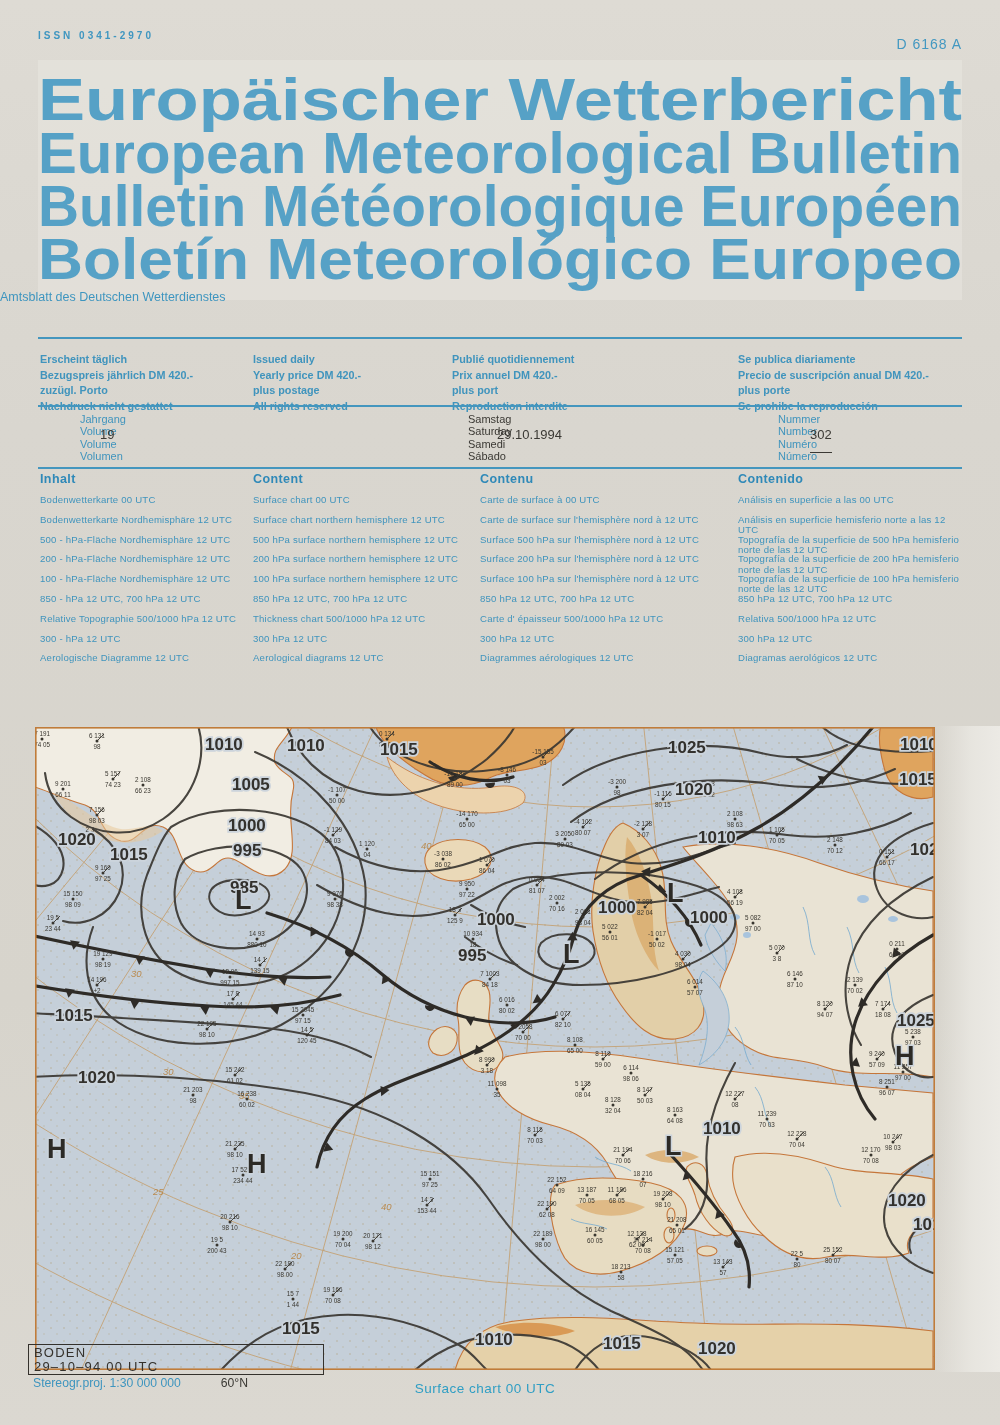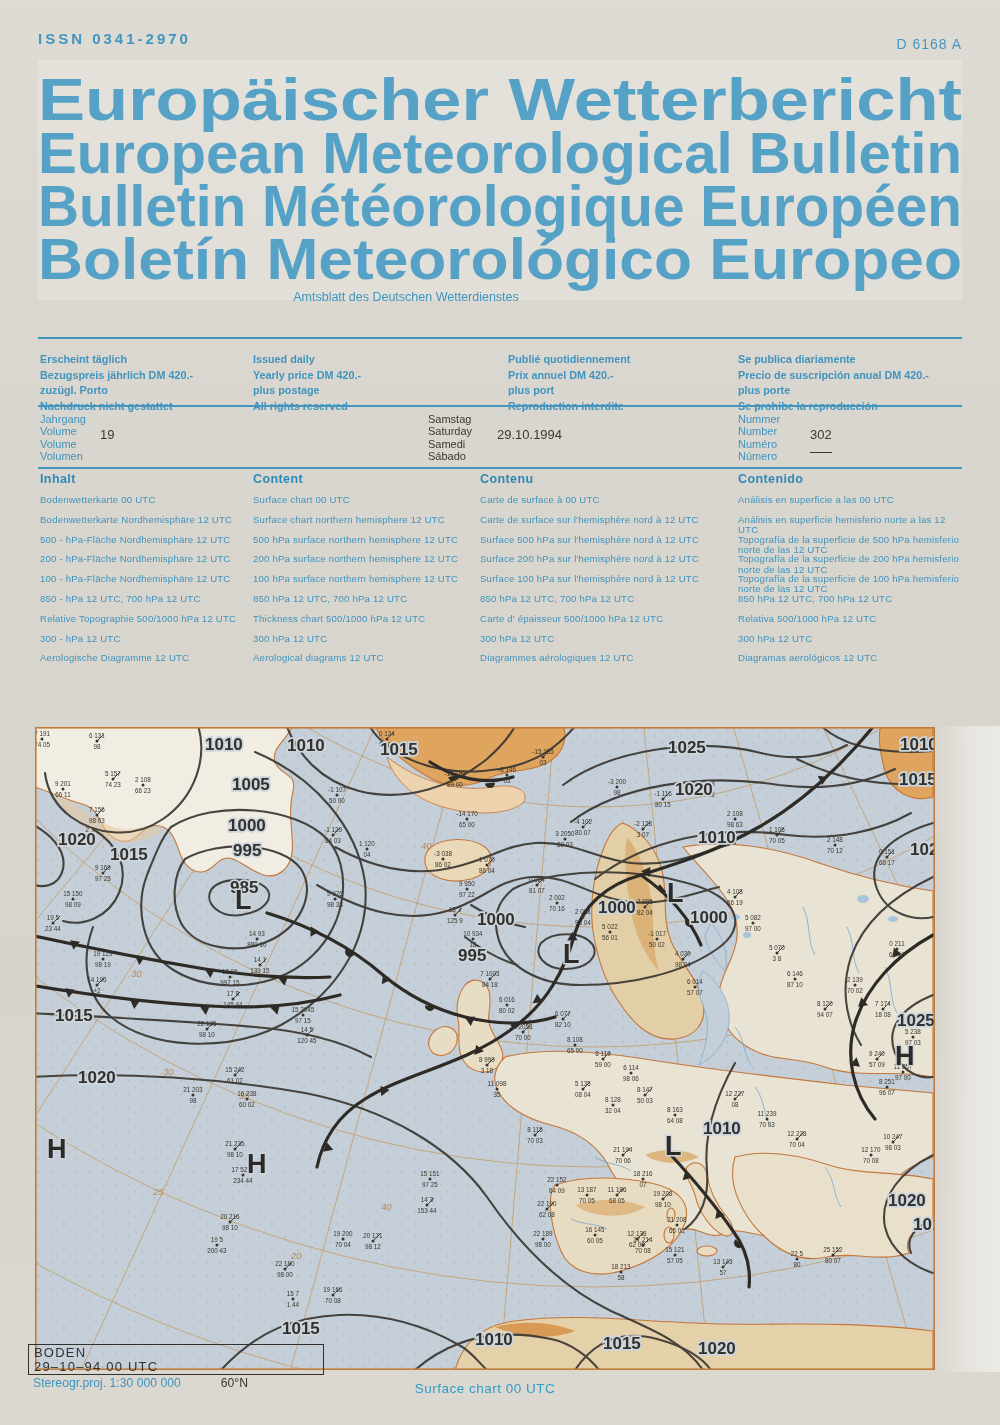--- a/index.html
+++ b/index.html
@@ -1,31 +1,31 @@
 <!DOCTYPE html>
 <html><head>
 <meta charset="utf-8">
 <style>
   html,body{margin:0;padding:0;background:#b9b6ae;}
   .page{position:relative;width:1000px;height:1425px;margin:0 auto;overflow:hidden;
         background:linear-gradient(180deg,#dedbd4 0%,#d9d6cf 30%,#d7d4cc 70%,#dbd8d1 100%);
         font-family:"Liberation Sans",sans-serif;}
   .title-panel{position:absolute;left:38px;top:60px;width:924px;height:240px;background:rgba(236,233,226,.45);}
-  .issn{position:absolute;left:38px;top:30px;font-size:15px;letter-spacing:3px;color:#3f96c0;font-weight:bold;}
+  .issn{position:absolute;left:38px;top:30px;font-size:10px;letter-spacing:3px;color:#3f96c0;font-weight:bold;}
   .doccode{position:absolute;right:38px;top:36px;font-size:14px;color:#4398c1;letter-spacing:1px;}
   .titles{position:absolute;left:38px;top:62px;width:924px;height:232px;}
-  .subtitle{position:absolute;left:0;top:290px;width:812px;text-align:center;font-size:12.5px;color:#3e95bf;}
+  .subtitle{position:absolute;left:0;top:290px;width:812px;font-size:12.5px;color:#3e95bf;}
   .pubs{position:absolute;left:0;top:309px;width:1000px;text-align:center;font-size:13.5px;color:#3e95bf;}
   .rule{position:absolute;left:38px;width:924px;height:2px;background:#4496be;}
   .infocols{position:absolute;top:352px;left:0;width:1000px;font-size:10.8px;line-height:15.5px;color:#4094bd;}
   .infocol{position:absolute;top:0;}
   .infocol span{display:block;font-weight:bold;}
   .issue{position:absolute;top:413px;left:0;width:1000px;}
   .lblstack{position:absolute;font-size:11px;line-height:12.4px;color:#4094bd;}
-  .lblstack span{display:block;}
+  .lblstack span{display:block;margin-left:40px;}
   .darkstack{color:#3b3934;}
   .issue-val{position:absolute;font-size:13px;color:#3b3934;}
   .contents{position:absolute;top:472px;left:0;width:1000px;}
   .ccol{position:absolute;top:0;}
   .chead{font-size:12.5px;font-weight:bold;color:#2f89b8;letter-spacing:.4px;margin-bottom:9px;}
   .citem{height:19.8px;font-size:9.6px;line-height:10.2px;color:#4094bd;letter-spacing:.2px;overflow:visible;}
   .mapwrap{position:absolute;left:35px;top:727px;width:900px;height:643px;}
   .paper-edge{position:absolute;right:0;top:726px;width:64px;height:646px;
       background:linear-gradient(90deg,rgba(221,218,211,0) 0%,#e7e5df 55%,#eceae5 100%);}
   .boden-box{position:absolute;left:28px;top:1344px;width:296px;height:31px;border:1.6px solid #34312c;
@@ -64,21 +64,21 @@
       <span>Bezugspreis jährlich DM 420.-</span>
       <span>zuzügl. Porto</span>
       <span>Nachdruck nicht gestattet</span>
     </div>
     <div class="infocol" style="left:253px">
       <span>Issued daily</span>
       <span>Yearly price DM 420.-</span>
       <span>plus postage</span>
       <span>All rights reserved</span>
     </div>
-    <div class="infocol" style="left:508px">
+    <div class="infocol" style="left:452px">
       <span>Publié quotidiennement</span>
       <span>Prix annuel DM 420.-</span>
       <span>plus port</span>
       <span>Reproduction interdite</span>
     </div>
     <div class="infocol" style="left:738px">
       <span>Se publica diariamente</span>
       <span>Precio de suscripción anual DM 420.-</span>
       <span>plus porte</span>
       <span>Se prohibe la reproducción</span>

